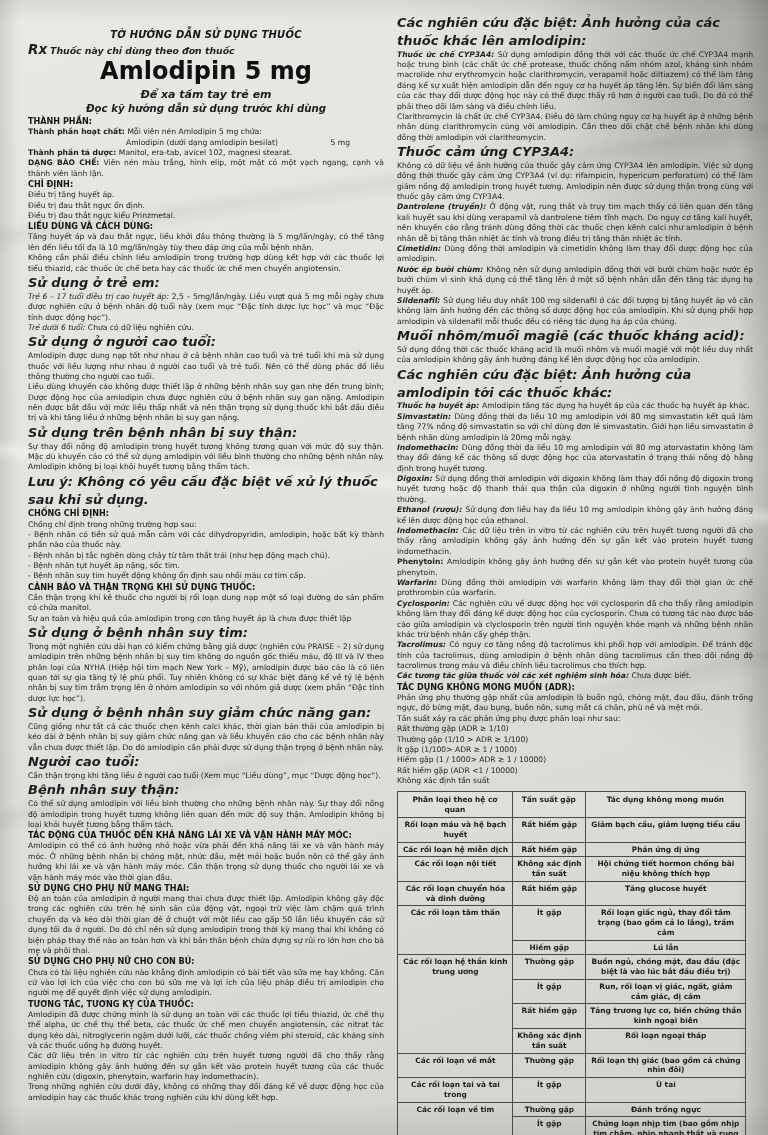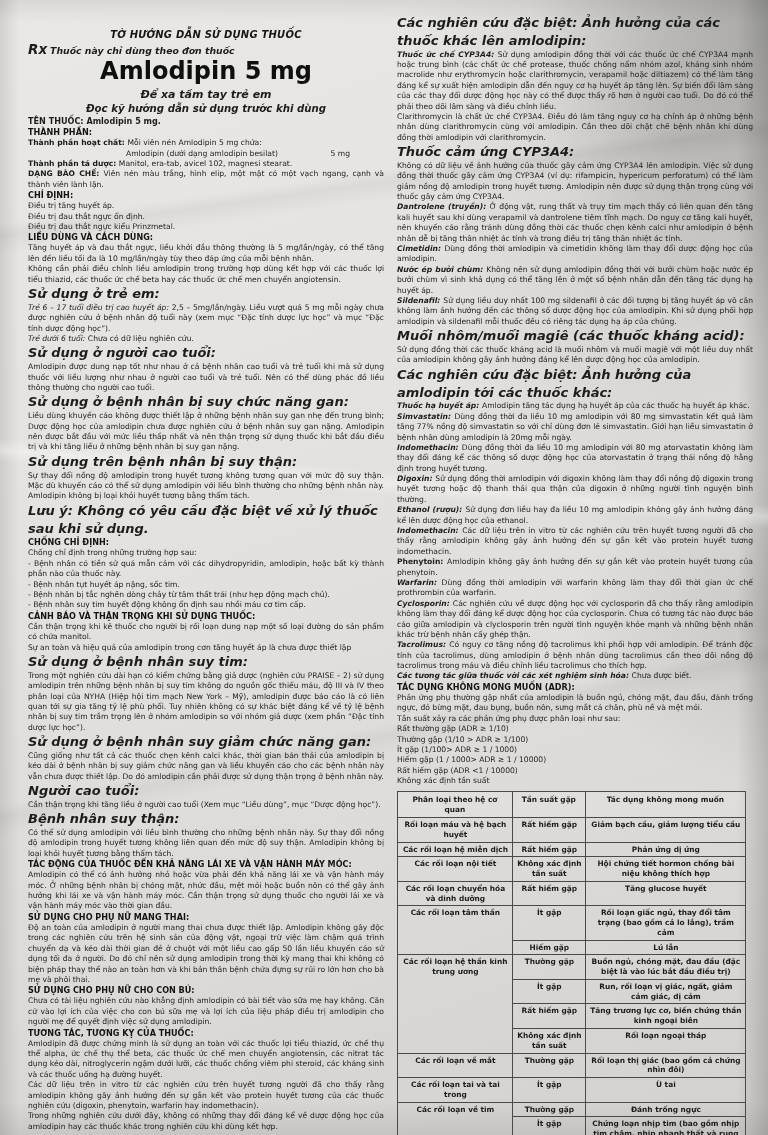--- a/index.html
+++ b/index.html
@@ -72,51 +72,49 @@
 <body>
 
 <div class="page">
   <div class="cols">
     <div class="col col-left" id="col-left">
         <div class="blk center-head">TỜ HƯỚNG DẪN SỬ DỤNG THUỐC</div>
         <div class="blk rx"><span class="rx-sym">Rx</span>Thuốc này chỉ dùng theo đơn thuốc</div>
         <div class="blk title">Amlodipin 5 mg</div>
         <div class="blk center-sub">Để xa tầm tay trẻ em</div>
         <div class="blk center-sub2">Đọc kỹ hướng dẫn sử dụng trước khi dùng</div>
-        <div class="blk boldline">TÊN THUỐC: Amlodipin 5 mg.</div>
         <div class="blk section">THÀNH PHẦN:</div>
         <div class="blk para"><span class="lead b">Thành phần hoạt chất: </span>Mỗi viên nén Amlodipin 5 mg chứa:</div>
         <div class="blk dose">
           <span>Amlodipin (dưới dạng amlodipin besilat)</span>
           <span class="amt">5 mg</span>
         </div>
         <div class="blk para"><span class="lead b">Thành phần tá dược: </span>Manitol, era-tab, avicel 102, magnesi stearat.</div>
         <div class="blk para"><span class="lead b">DẠNG BÀO CHẾ: </span>Viên nén màu trắng, hình elip, một mặt có một vạch ngang, cạnh và thành viên lành lặn.</div>
         <div class="blk section">CHỈ ĐỊNH:</div>
         <div class="blk line">Điều trị tăng huyết áp.</div>
         <div class="blk line">Điều trị đau thắt ngực ổn định.</div>
         <div class="blk line">Điều trị đau thắt ngực kiểu Prinzmetal.</div>
         <div class="blk section">LIỀU DÙNG VÀ CÁCH DÙNG:</div>
         <div class="blk para">Tăng huyết áp và đau thắt ngực, liều khởi đầu thông thường là 5 mg/lần/ngày, có thể tăng lên đến liều tối đa là 10 mg/lần/ngày tùy theo đáp ứng của mỗi bệnh nhân.</div>
         <div class="blk para">Không cần phải điều chỉnh liều amlodipin trong trường hợp dùng kết hợp với các thuốc lợi tiểu thiazid, các thuốc ức chế beta hay các thuốc ức chế men chuyển angiotensin.</div>
         <div class="blk subhead">Sử dụng ở trẻ em:</div>
         <div class="blk para"><span class="lead i">Trẻ 6 – 17 tuổi điều trị cao huyết áp: </span>2,5 – 5mg/lần/ngày. Liều vượt quá 5 mg mỗi ngày chưa được nghiên cứu ở bệnh nhân độ tuổi này (xem mục “Đặc tính dược lực học” và mục “Đặc tính dược động học”).</div>
         <div class="blk para"><span class="lead i">Trẻ dưới 6 tuổi: </span>Chưa có dữ liệu nghiên cứu.</div>
         <div class="blk subhead">Sử dụng ở người cao tuổi:</div>
         <div class="blk para">Amlodipin được dung nạp tốt như nhau ở cả bệnh nhân cao tuổi và trẻ tuổi khi mà sử dụng thuốc với liều lượng như nhau ở người cao tuổi và trẻ tuổi. Nên có thể dùng phác đồ liều thông thường cho người cao tuổi.</div>
-        <div class="blk subhead">Sử dụng ở bệnh nhân bị suy chức năng gan:</div>
         <div class="blk para">Liều dùng khuyến cáo không được thiết lập ở những bệnh nhân suy gan nhẹ đến trung bình; Dược động học của amlodipin chưa được nghiên cứu ở bệnh nhân suy gan nặng. Amlodipin nên được bắt đầu với mức liều thấp nhất và nên thận trọng sử dụng thuốc khi bắt đầu điều trị và khi tăng liều ở những bệnh nhân bị suy gan nặng.</div>
         <div class="blk subhead">Sử dụng trên bệnh nhân bị suy thận:</div>
         <div class="blk para">Sự thay đổi nồng độ amlodipin trong huyết tương không tương quan với mức độ suy thận. Mặc dù khuyến cáo có thể sử dụng amlodipin với liều bình thường cho những bệnh nhân này. Amlodipin không bị loại khỏi huyết tương bằng thẩm tách.</div>
         <div class="blk subhead">Lưu ý: Không có yêu cầu đặc biệt về xử lý thuốc sau khi sử dụng.</div>
         <div class="blk section">CHỐNG CHỈ ĐỊNH:</div>
         <div class="blk line">Chống chỉ định trong những trường hợp sau:</div>
         <div class="blk para">- Bệnh nhân có tiền sử quá mẫn cảm với các dihydropyridin, amlodipin, hoặc bất kỳ thành phần nào của thuốc này.</div>
+        <div class="blk line">- Bệnh nhân bị tắc nghẽn dòng chảy từ tâm thất trái (như hẹp động mạch chủ).</div>
         <div class="blk line">- Bệnh nhân tụt huyết áp nặng, sốc tim.</div>
-        <div class="blk line">- Bệnh nhân bị tắc nghẽn dòng chảy từ tâm thất trái (như hẹp động mạch chủ).</div>
         <div class="blk line">- Bệnh nhân suy tim huyết động không ổn định sau nhồi máu cơ tim cấp.</div>
         <div class="blk section">CẢNH BÁO VÀ THẬN TRỌNG KHI SỬ DỤNG THUỐC:</div>
         <div class="blk para">Cần thận trọng khi kê thuốc cho người bị rối loạn dung nạp một số loại đường do sản phẩm có chứa manitol.</div>
         <div class="blk para">Sự an toàn và hiệu quả của amlodipin trong cơn tăng huyết áp là chưa được thiết lập</div>
         <div class="blk subhead">Sử dụng ở bệnh nhân suy tim:</div>
         <div class="blk para">Trong một nghiên cứu dài hạn có kiểm chứng bằng giả dược (nghiên cứu PRAISE – 2) sử dụng amlodipin trên những bệnh nhân bị suy tim không do nguồn gốc thiếu máu, độ III và IV theo phân loại của NYHA (Hiệp hội tim mạch New York – Mỹ), amlodipin được báo cáo là có liên quan tới sự gia tăng tỷ lệ phù phổi. Tuy nhiên không có sự khác biệt đáng kể về tỷ lệ bệnh nhân bị suy tim trầm trọng lên ở nhóm amlodipin so với nhóm giả dược (xem phần “Đặc tính dược lực học”).</div>
         <div class="blk subhead">Sử dụng ở bệnh nhân suy giảm chức năng gan:</div>
         <div class="blk para">Cũng giống như tất cả các thuốc chẹn kênh calci khác, thời gian bán thải của amlodipin bị kéo dài ở bệnh nhân bị suy giảm chức năng gan và liều khuyến cáo cho các bệnh nhân này vẫn chưa được thiết lập. Do đó amlodipin cần phải được sử dụng thận trọng ở bệnh nhân này.</div>
         <div class="blk subhead">Người cao tuổi:</div>
         <div class="blk para">Cần thận trọng khi tăng liều ở người cao tuổi (Xem mục “Liều dùng”, mục “Dược động học”).</div>
@@ -129,21 +127,21 @@
         <div class="blk section">SỬ DỤNG CHO PHỤ NỮ CHO CON BÚ:</div>
         <div class="blk para">Chưa có tài liệu nghiên cứu nào khẳng định amlodipin có bài tiết vào sữa mẹ hay không. Căn cứ vào lợi ích của việc cho con bú sữa mẹ và lợi ích của liệu pháp điều trị amlodipin cho người mẹ để quyết định việc sử dụng amlodipin.</div>
         <div class="blk section">TƯƠNG TÁC, TƯƠNG KỴ CỦA THUỐC:</div>
         <div class="blk para">Amlodipin đã được chứng minh là sử dụng an toàn với các thuốc lợi tiểu thiazid, ức chế thụ thể alpha, ức chế thụ thể beta, các thuốc ức chế men chuyển angiotensin, các nitrat tác dụng kéo dài, nitroglycerin ngậm dưới lưỡi, các thuốc chống viêm phi steroid, các kháng sinh và các thuốc uống hạ đường huyết.</div>
         <div class="blk para">Các dữ liệu trên in vitro từ các nghiên cứu trên huyết tương người đã cho thấy rằng amlodipin không gây ảnh hưởng đến sự gắn kết vào protein huyết tương của các thuốc nghiên cứu (digoxin, phenytoin, warfarin hay indomethacin).</div>
         <div class="blk para">Trong những nghiên cứu dưới đây, không có những thay đổi đáng kể về dược động học của amlodipin hay các thuốc khác trong nghiên cứu khi dùng kết hợp.</div>
       </div>
     <div class="col col-right" id="col-right">
         <div class="blk subhead">Các nghiên cứu đặc biệt: Ảnh hưởng của các thuốc khác lên amlodipin:</div>
         <div class="blk para"><span class="lead bi">Thuốc ức chế CYP3A4: </span>Sử dụng amlodipin đồng thời với các thuốc ức chế CYP3A4 mạnh hoặc trung bình (các chất ức chế protease, thuốc chống nấm nhóm azol, kháng sinh nhóm macrolide như erythromycin hoặc clarithromycin, verapamil hoặc diltiazem) có thể làm tăng đáng kể sự xuất hiện amlodipin dẫn đến nguy cơ hạ huyết áp tăng lên. Sự biến đổi lâm sàng của các thay đổi dược động học này có thể được thấy rõ hơn ở người cao tuổi. Do đó có thể phải theo dõi lâm sàng và điều chỉnh liều.</div>
-        <div class="blk para">Clarithromycin là chất ức chế CYP3A4. Điều đó làm tăng nguy cơ hạ chỉnh áp ở những bệnh nhân dùng clarithromycin cùng với amlodipin. Cần theo dõi chặt chẽ bệnh nhân khi dùng đồng thời amlodipin với clarithromycin.</div>
+        <div class="blk para">Clarithromycin là chất ức chế CYP3A4. Điều đó làm chúng nguy cơ hạ huyết áp ở những bệnh nhân dùng clarithromycin cùng với amlodipin. Cần theo dõi chặt chẽ bệnh nhân khi dùng đồng thời amlodipin với clarithromycin.</div>
         <div class="blk subhead">Thuốc cảm ứng CYP3A4:</div>
         <div class="blk para">Không có dữ liệu về ảnh hưởng của thuốc gây cảm ứng CYP3A4 lên amlodipin. Việc sử dụng đồng thời thuốc gây cảm ứng CYP3A4 (ví dụ: rifampicin, hypericum perforatum) có thể làm giảm nồng độ amlodipin trong huyết tương. Amlodipin nên được sử dụng thận trọng cùng với thuốc gây cảm ứng CYP3A4.</div>
         <div class="blk para"><span class="lead bi">Dantrolene (truyền): </span>Ở động vật, rung thất và trụy tim mạch thấy có liên quan đến tăng kali huyết sau khi dùng verapamil và dantrolene tiêm tĩnh mạch. Do nguy cơ tăng kali huyết, nên khuyến cáo rằng tránh dùng đồng thời các thuốc chẹn kênh calci như amlodipin ở bệnh nhân dễ bị tăng thân nhiệt ác tính và trong điều trị tăng thân nhiệt ác tính.</div>
         <div class="blk para"><span class="lead bi">Cimetidin: </span>Dùng đồng thời amlodipin và cimetidin không làm thay đổi dược động học của amlodipin.</div>
         <div class="blk para"><span class="lead bi">Nước ép bưởi chùm: </span>Không nên sử dụng amlodipin đồng thời với bưởi chùm hoặc nước ép bưởi chùm vì sinh khả dụng có thể tăng lên ở một số bệnh nhân dẫn đến tăng tác dụng hạ huyết áp.</div>
         <div class="blk para"><span class="lead bi">Sildenafil: </span>Sử dụng liều duy nhất 100 mg sildenafil ở các đối tượng bị tăng huyết áp vô căn không làm ảnh hưởng đến các thông số dược động học của amlodipin. Khi sử dụng phối hợp amlodipin và sildenafil mỗi thuốc đều có riêng tác dụng hạ áp của chúng.</div>
         <div class="blk subhead">Muối nhôm/muối magiê (các thuốc kháng acid):</div>
         <div class="blk para">Sử dụng đồng thời các thuốc kháng acid là muối nhôm và muối magiê với một liều duy nhất của amlodipin không gây ảnh hưởng đáng kể lên dược động học của amlodipin.</div>
         <div class="blk subhead">Các nghiên cứu đặc biệt: Ảnh hưởng của amlodipin tới các thuốc khác:</div>
         <div class="blk para"><span class="lead bi">Thuốc hạ huyết áp: </span>Amlodipin tăng tác dụng hạ huyết áp của các thuốc hạ huyết áp khác.</div>

